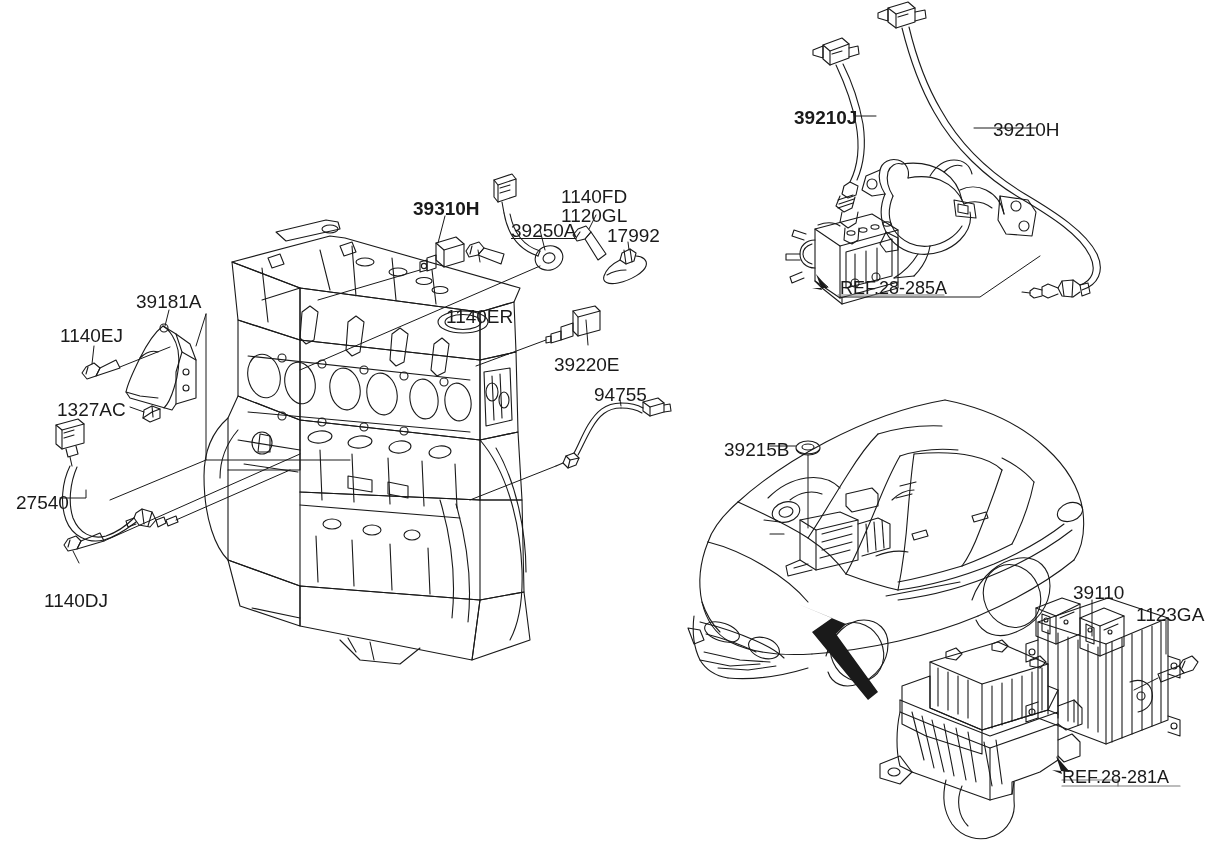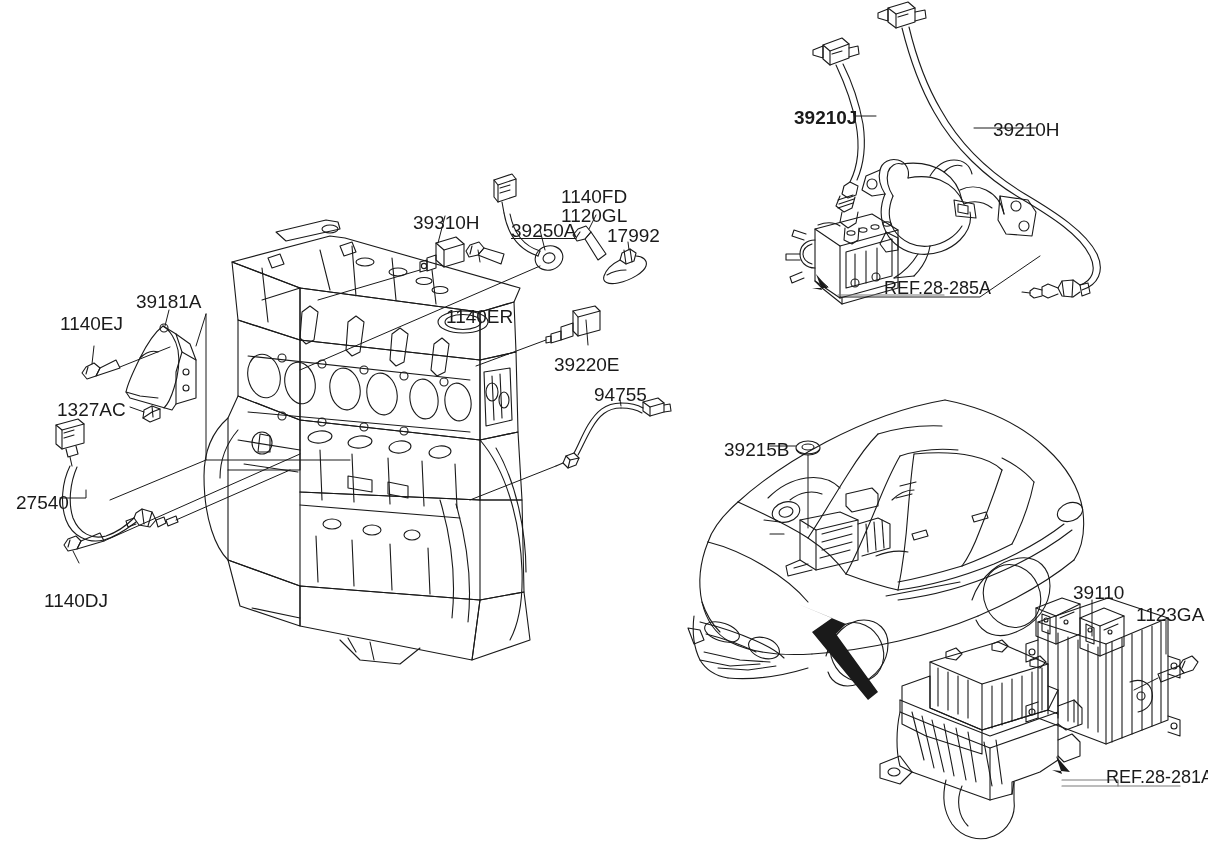--- a/index.html
+++ b/index.html
@@ -26,21 +26,20 @@
     position: absolute;
     font-family: "Liberation Sans", sans-serif;
     font-size: 19px;
     color: #1a1a1a;
     white-space: nowrap;
     letter-spacing: 0px;
     line-height: 21px;
   }
   .lbl.ref {
     font-size: 18px;
-    margin-left: 44px;
   }
   .lbl.tight { line-height: 20px; }
 </style>
 </head>
 <body>
 
 <div id="canvas">
 
   <svg class="layer" viewBox="0 0 1208 848">
     <g fill="none" stroke="#1a1a1a" stroke-width="1.1" stroke-linecap="round" stroke-linejoin="round">
@@ -620,28 +619,28 @@
 
       <g fill="#1a1a1a" stroke="none">
         <path d="M1070,772 L1056,756 L1062,774 L1052,770 Z"></path>
       </g>
       <path d="M1062,780 L1118,780 L1118,786" stroke="#7b7b7b" stroke-width="1.2"></path>
       <path d="M1062,786 L1180,786" stroke="#7b7b7b" stroke-width="1.2"></path>
 
     </g>
   </svg>
 
-  <div class="lbl tight" style="left:413px; top:213px;">39310H</div>
+  <div class="lbl tight" style="left:413px; top:199px;font-weight:bold;">39310H</div>
   <div class="lbl tight" style="left:561px; top:187px;">1140FD</div>
   <div class="lbl tight" style="left:561px; top:206px;">1120GL</div>
   <div class="lbl tight" style="left:511px; top:221px;text-decoration:underline;">39250A</div>
   <div class="lbl tight" style="left:607px; top:226px;">17992</div>
   <div class="lbl tight" style="left:446px; top:270px;margin-top:37px;">1140ER</div>
   <div class="lbl tight" style="left:136px; top:292px;">39181A</div>
-  <div class="lbl tight" style="left:60px; top:314px;">1140EJ</div>
+  <div class="lbl tight" style="left:60px; top:326px;">1140EJ</div>
   <div class="lbl tight" style="left:554px; top:355px;">39220E</div>
   <div class="lbl tight" style="left:57px; top:400px;">1327AC</div>
   <div class="lbl tight" style="left:594px; top:385px;">94755</div>
   <div class="lbl tight" style="left:16px; top:493px;">27540</div>
   <div class="lbl tight" style="left:44px; top:591px;">1140DJ</div>
   <div class="lbl tight" style="left:794px; top:108px;font-weight:bold;">39210J</div>
   <div class="lbl tight" style="left:984px; top:120px;margin-left:9px;">39210H</div>
   <div class="lbl tight" style="left:724px; top:440px;">39215B</div>
   <div class="lbl tight" style="left:1073px; top:583px;">39110</div>
   <div class="lbl tight" style="left:1136px; top:605px;">1123GA</div>

